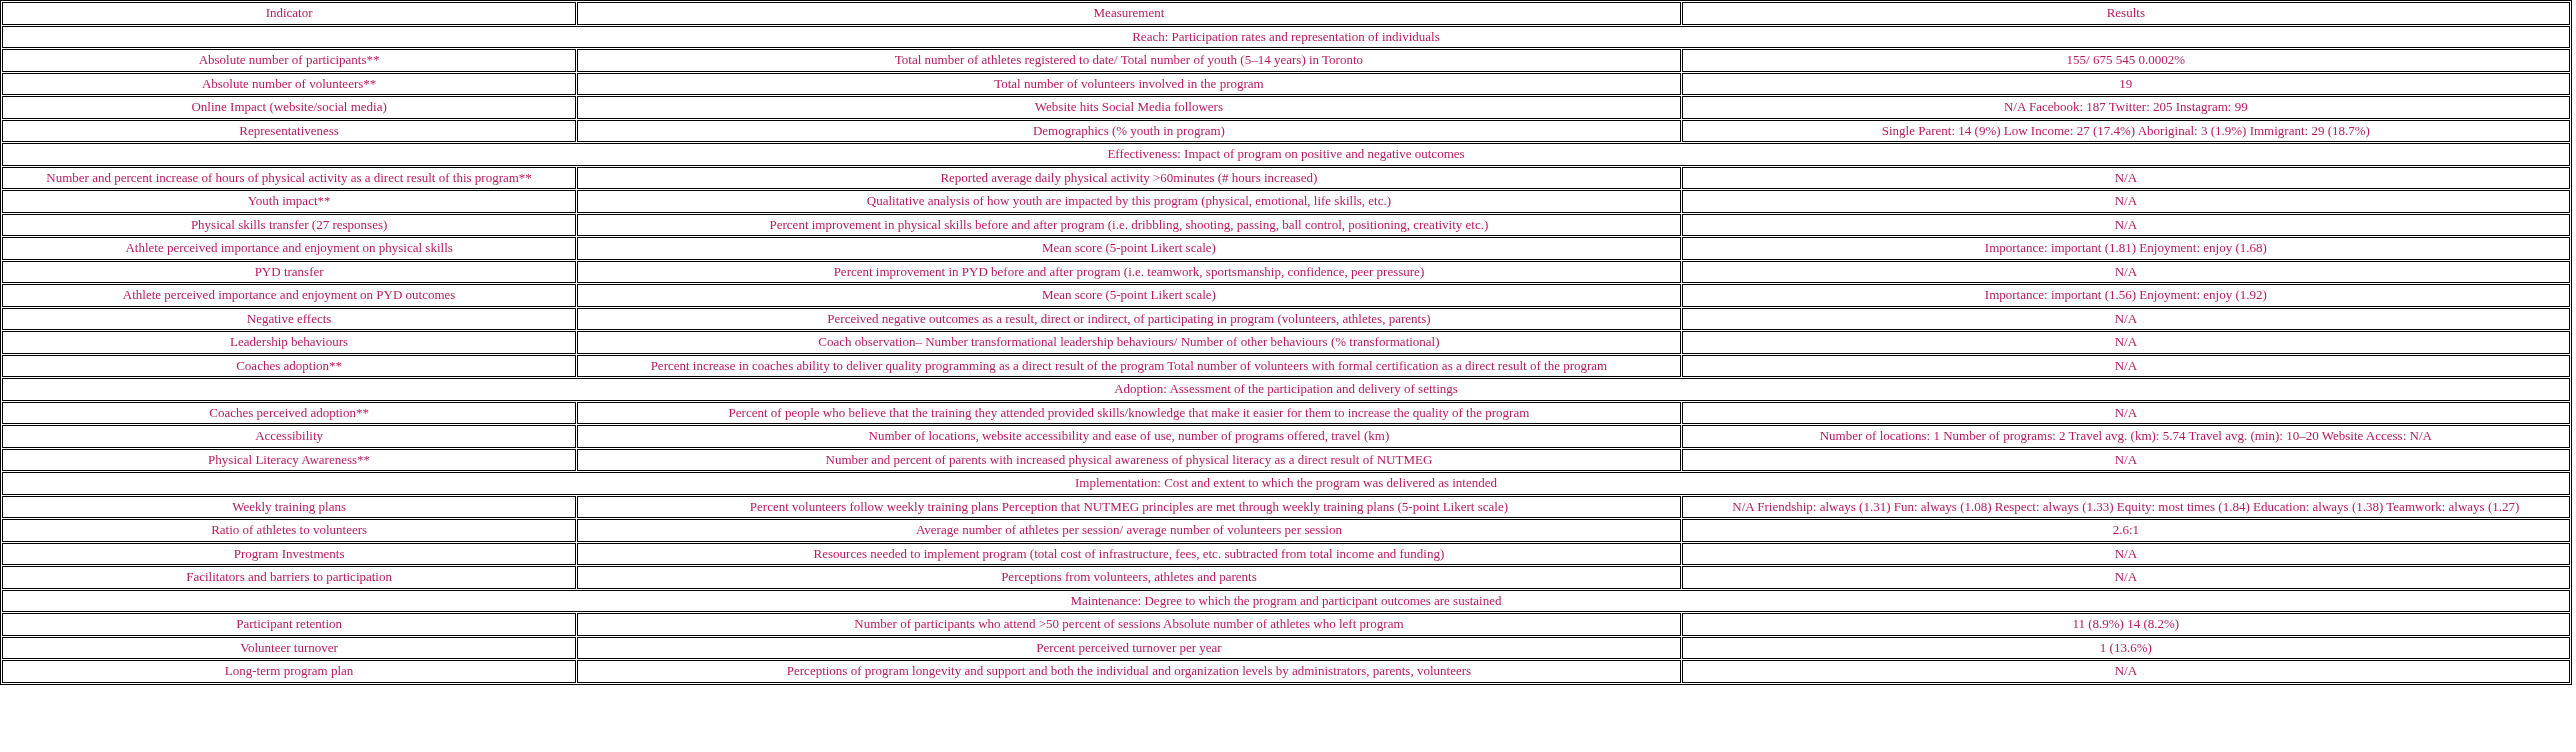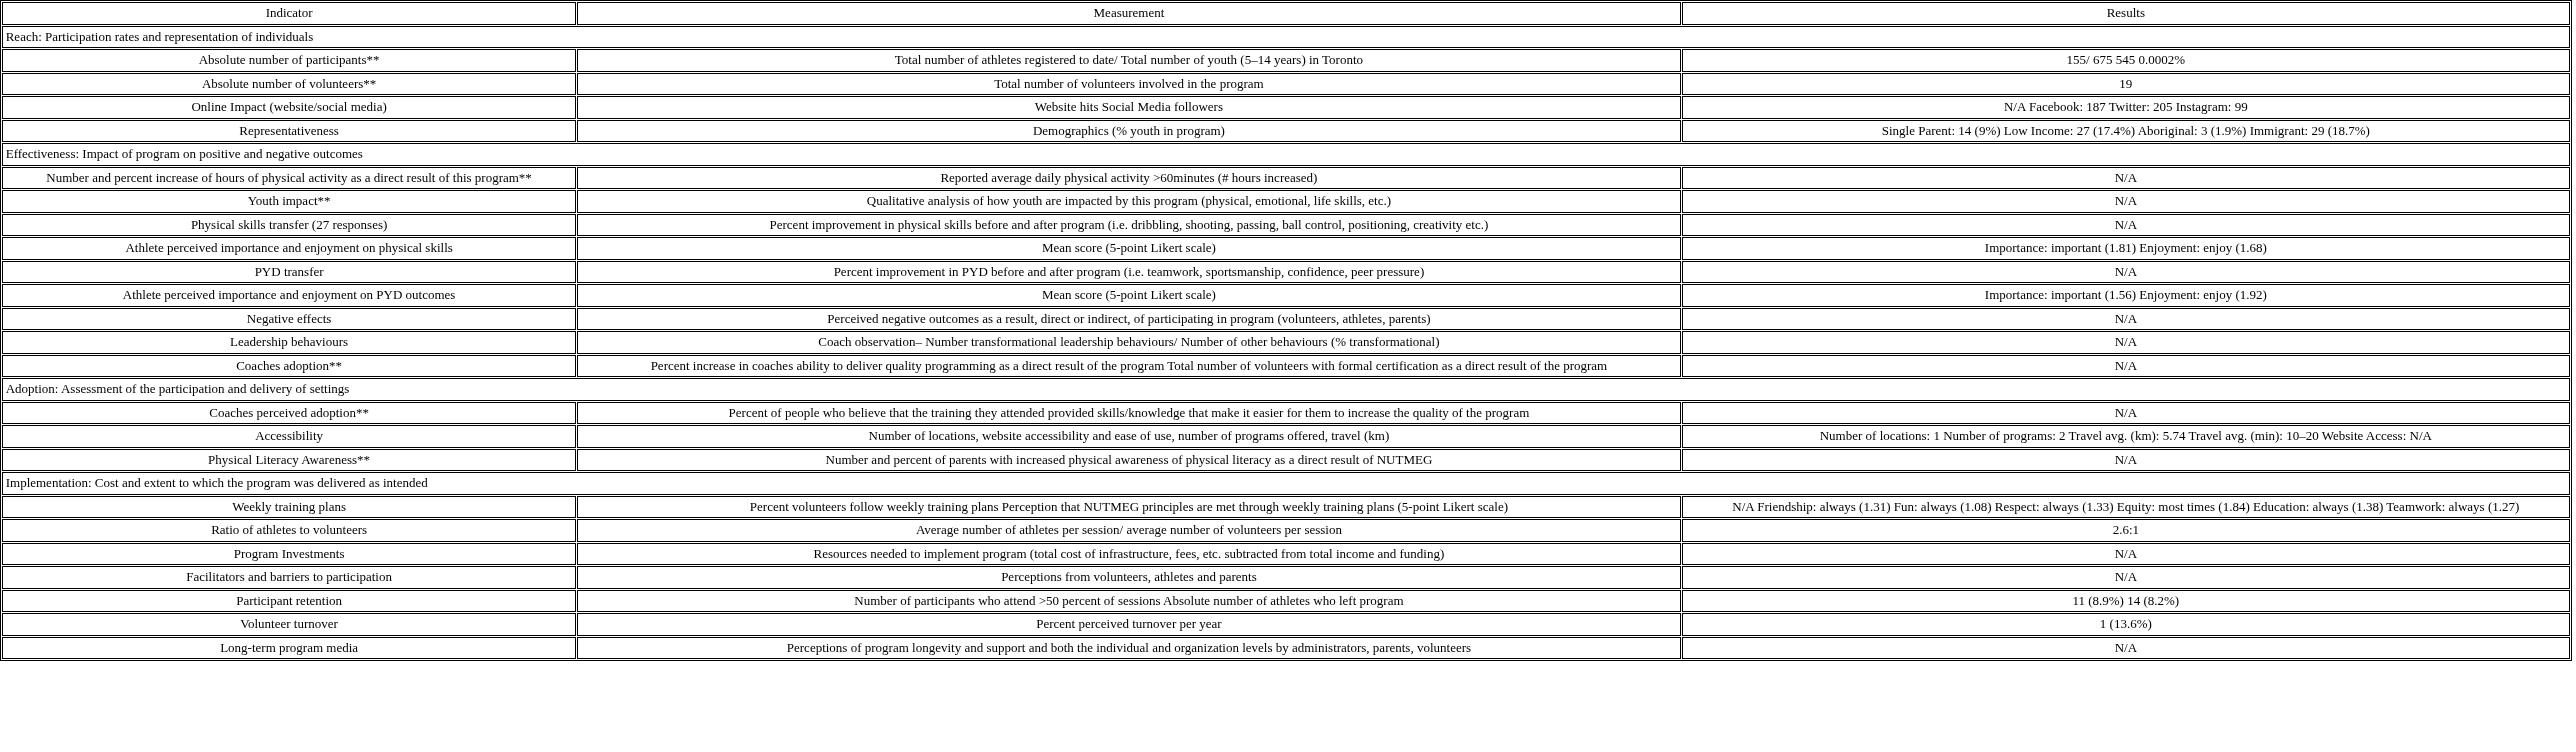--- a/index.html
+++ b/index.html
@@ -10,38 +10,38 @@
     height: 753px;
     overflow: hidden;
   }
   table.eval-table {
     border-collapse: separate;
     border-spacing: 1.8px;
     table-layout: fixed;
     width: 2572px;
     border: 0.9px solid #000000;
     background: #ffffff;
-    color: #000000;
+    color: #be185d;
     font-family: "Liberation Serif", "DejaVu Serif", serif;
     font-size: 13px;
   }
   table.eval-table th,
   table.eval-table td {
     border: 0.9px solid #000000;
     height: 20.5px;
     padding: 0 2.7px;
     text-align: center;
     vertical-align: middle;
     white-space: nowrap;
     overflow: hidden;
     font-weight: normal;
     background: #ffffff;
   }
   table.eval-table td.section-title {
-    text-align: left;
+    text-align: center;
   }
 </style>
 </head>
 <body>
 
 <table class="eval-table">
   <colgroup>
     <col style="width:574px">
     <col style="width:1103px">
     <col style="width:888px">
@@ -160,29 +160,32 @@
         <td>Program Investments</td>
         <td>Resources needed to implement program (total cost of infrastructure, fees, etc. subtracted from total income and funding)</td>
         <td>N/A</td>
       </tr>
       <tr>
         <td>Facilitators and barriers to participation</td>
         <td>Perceptions from volunteers, athletes and parents</td>
         <td>N/A</td>
       </tr>
       <tr>
+        <td colspan="3" class="section-title">Maintenance: Degree to which the program and participant outcomes are sustained</td>
+      </tr>
+      <tr>
         <td>Participant retention</td>
         <td>Number of participants who attend &gt;50 percent of sessions Absolute number of athletes who left program</td>
         <td>11 (8.9%) 14 (8.2%)</td>
       </tr>
       <tr>
         <td>Volunteer turnover</td>
         <td>Percent perceived turnover per year</td>
         <td>1 (13.6%)</td>
       </tr>
       <tr>
-        <td>Long-term program media</td>
+        <td>Long-term program plan</td>
         <td>Perceptions of program longevity and support and both the individual and organization levels by administrators, parents, volunteers</td>
         <td>N/A</td>
       </tr>
     </tbody>
 </table>
 
 
 </body></html>

